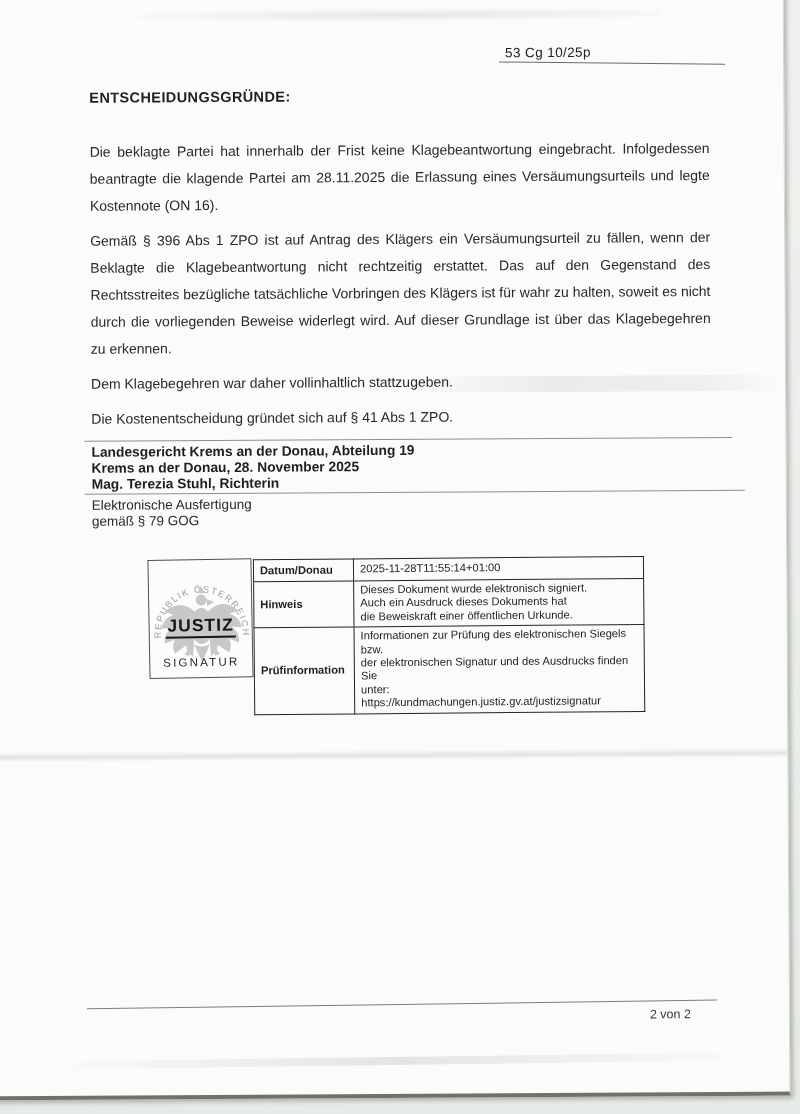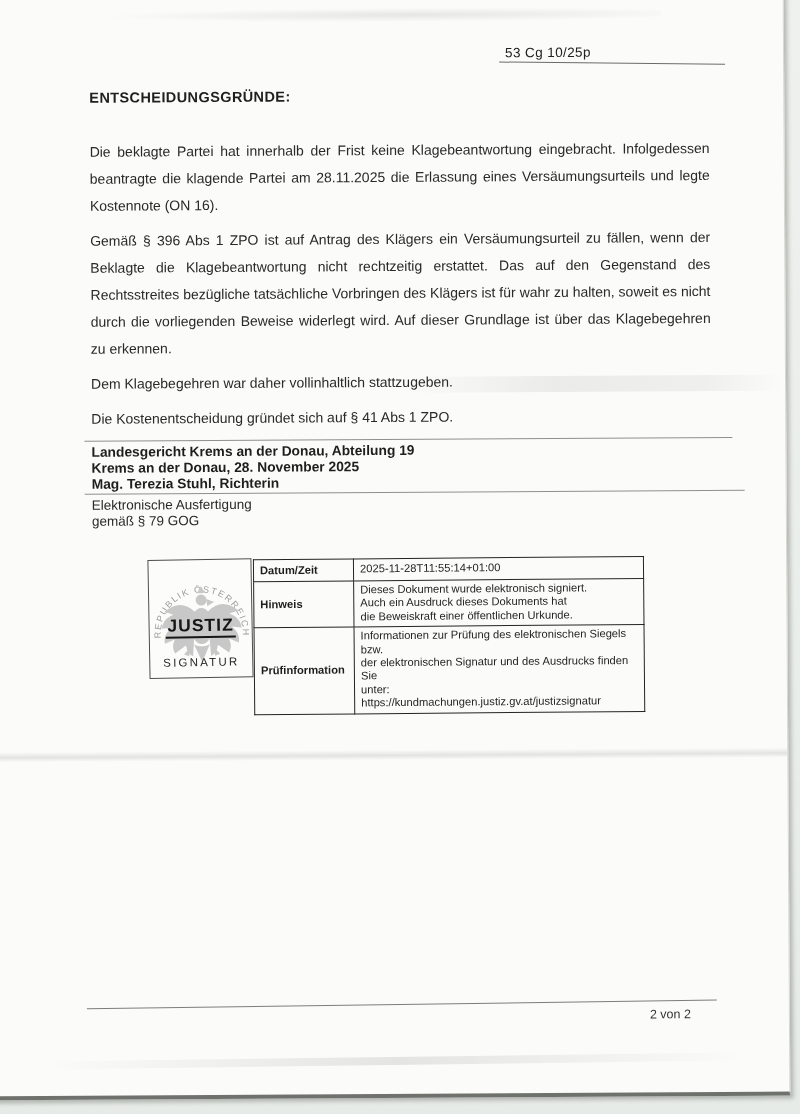--- a/index.html
+++ b/index.html
@@ -248,21 +248,21 @@
               <path d="M63 86 l7 8 -5 2 z" fill="#c8c8c8"></path>
             </g>
           </svg>
           <div class="seal-logo"><span>JUSTIZ</span></div>
           <div class="seal-subtext">SIGNATUR</div>
         </div>
 
         <table class="sig-table">
           <tbody>
             <tr class="row-datum">
-              <td class="sig-label">Datum/Zeit</td>
+              <td class="sig-label">Datum/Donau</td>
               <td class="sig-value">2025-11-28T11:55:14+01:00</td>
             </tr>
             <tr class="row-hinweis">
               <td class="sig-label">Hinweis</td>
               <td class="sig-value">Dieses Dokument wurde elektronisch signiert.
 Auch ein Ausdruck dieses Dokuments hat
 die Beweiskraft einer öffentlichen Urkunde.</td>
             </tr>
             <tr class="row-pruef">
               <td class="sig-label">Prüfinformation</td>

